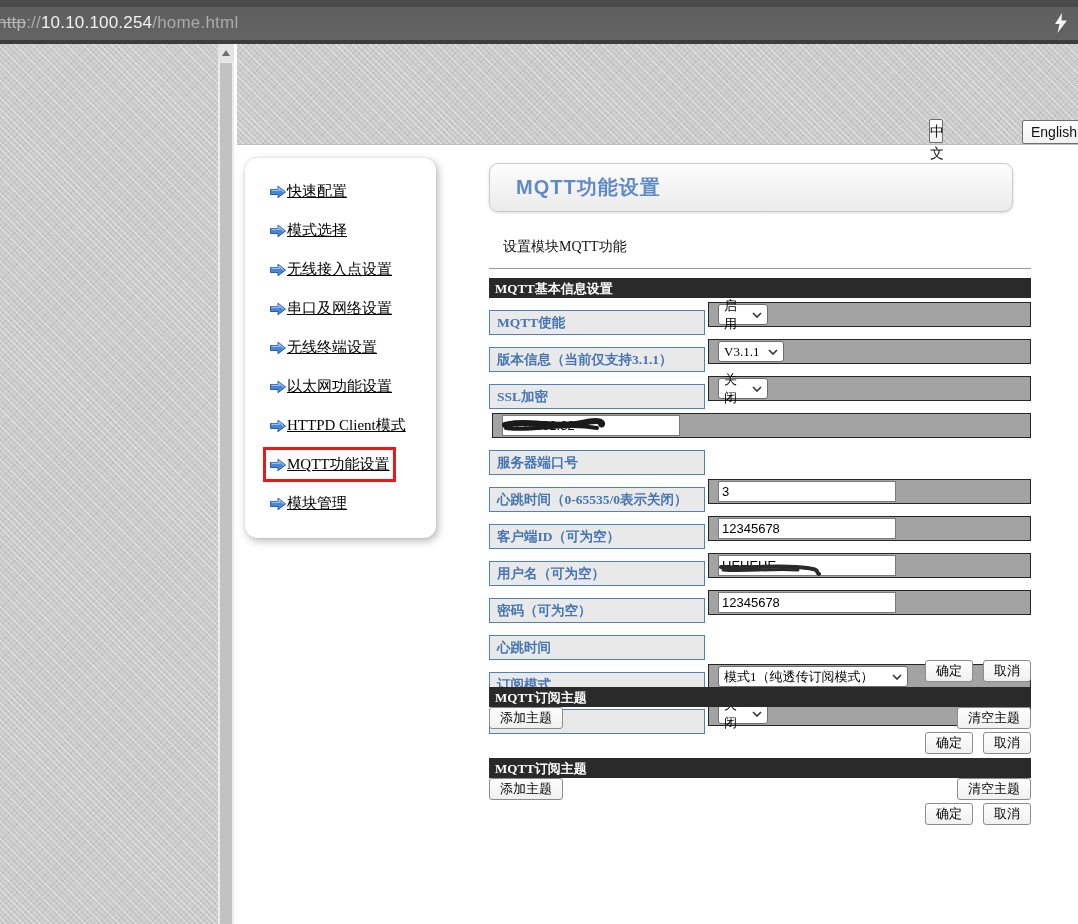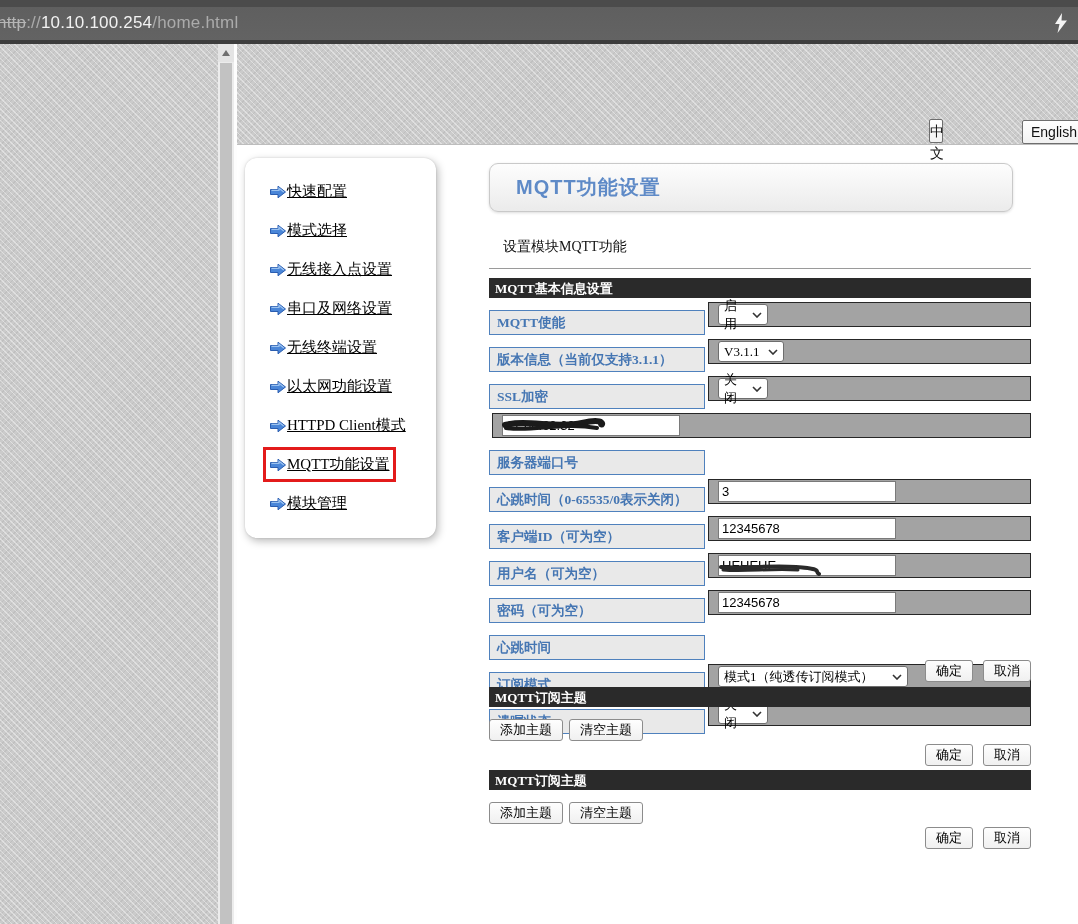--- a/index.html
+++ b/index.html
@@ -74,21 +74,21 @@
   .inp-wrap input { width:178px; height:21px; border:1px solid #7a7a7a; font-size:13px;
     padding:0 3px; color:#000; background:#fff; font-family:"Liberation Sans", sans-serif; }
   .scribble { position:absolute; left:0; top:0; pointer-events:none; }
 
   .btn-row { display:flex; gap:10px; justify-content:flex-end; margin-top:0; }
   .btn { height:22px; background:linear-gradient(#fefefe,#f0f0f0); border:1px solid #8c8c8c;
     border-radius:3px; font-size:13px; color:#000; line-height:20px; padding:0 10px; cursor:pointer;
     font-family:"Liberation Serif", serif; }
   .left-btns { display:flex; gap:6px; justify-content:flex-start; }
 
-  .stack { position:absolute; left:0; top:616px; width:542px; } .mt5{margin-top:5px;} .mt12{margin-top:12px;} .mt3{margin-top:3px;} .mt4{margin-top:4px;}
+  .stack { position:absolute; left:0; top:616px; width:542px; } .mt5{margin-top:5px;} .mt12{justify-content:space-between;} .mt3{margin-top:3px;} .mt4{margin-top:4px;}
 </style>
 </head>
 <body>
 
 <div class="topbar">
   <div class="urlbox"><span class="url-scheme">http</span><span class="url-host"><span style="color:#ababab">://</span><span>10.10.100.254</span><span class="path">/home.html</span></span></div>
   <svg class="bolt" viewBox="0 0 14 20">
     <polygon points="8,0 1,11 5.5,11 3.5,20 13,7.5 7.5,7.5" fill="#f4f4f4"></polygon>
   </svg>
 </div>

